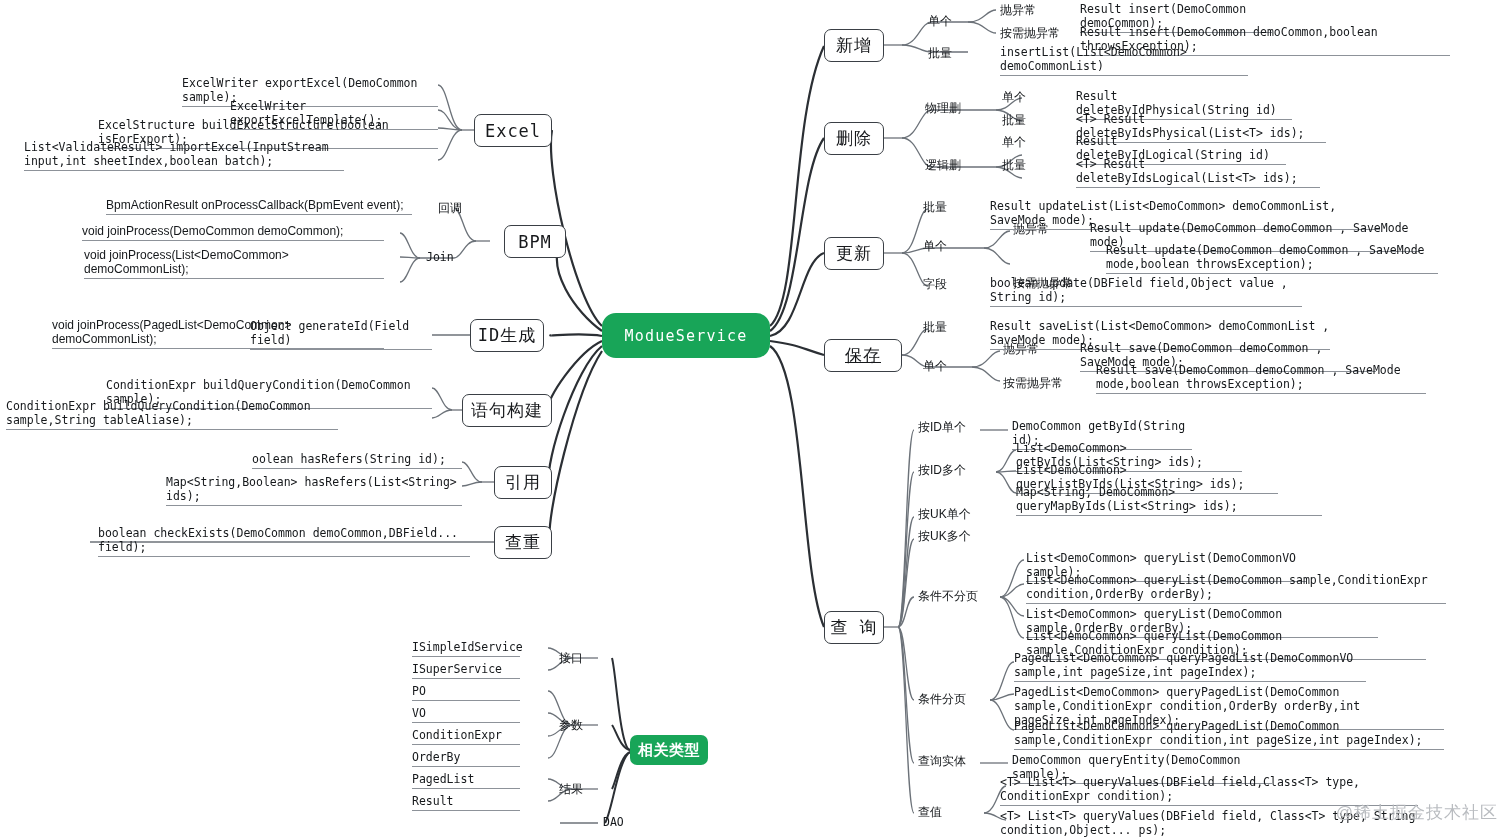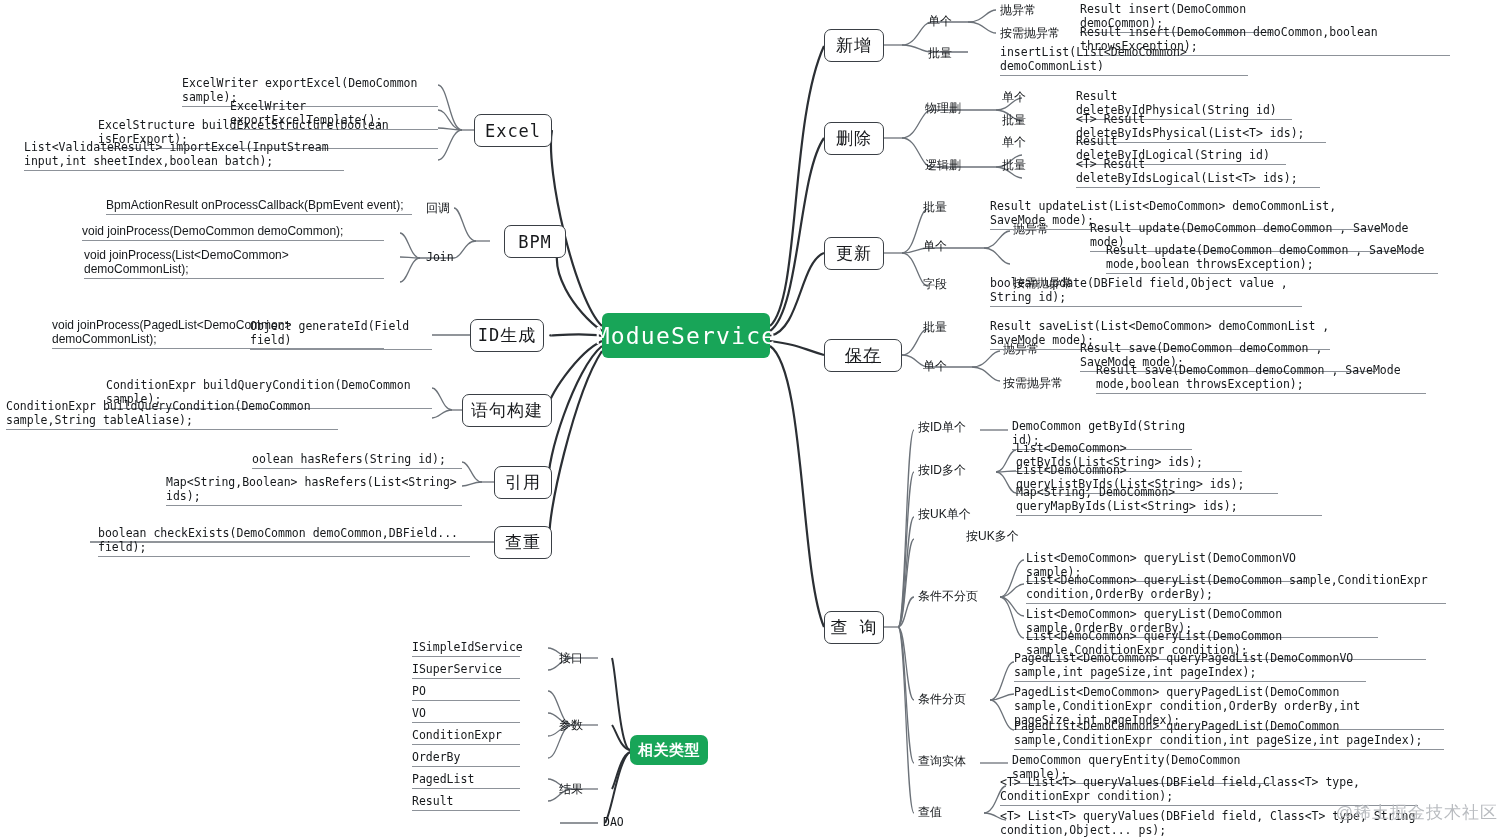--- a/index.html
+++ b/index.html
@@ -13,24 +13,24 @@
   
   .node{
     position:absolute;box-sizing:border-box;
     border:1.6px solid #3a3f45;border-radius:7px;background:#ffffff;
     display:flex;align-items:center;justify-content:center;
     font-family:"DejaVu Sans Mono","Liberation Mono",monospace;
     color:#17191c;white-space:nowrap;
   }
   .node.main{font-size:17px;letter-spacing:1px;padding:0 10px;}
   .root{
-    position:absolute;background:#18a558;border-radius:6px;
+    position:absolute;background:#18a558;border-radius:14px;
     display:flex;align-items:center;justify-content:center;
     color:#ffffff;font-family:"DejaVu Sans Mono","Liberation Mono",monospace;
-    font-size:23px;letter-spacing:1.2px;
+    font-size:15px;letter-spacing:1.2px;
   }
   .root.small{border-radius:7px;font-size:15px;letter-spacing:0.5px;font-family:"Liberation Sans",sans-serif;font-weight:bold;}
 
   
   .sub{
     position:absolute;white-space:nowrap;
     font-family:"DejaVu Sans Mono","Liberation Mono",monospace;
     font-size:11.5px;color:#15181b;
   }
   .sub.cn{font-family:"Liberation Sans",sans-serif;font-size:12px;}
@@ -231,21 +231,21 @@
   <div class="sub cn" style="left:923px;top:358px;">单个</div>
   <div class="sub cn" style="left:1003px;top:341px;">抛异常</div>
   <div class="sub cn" style="left:1003px;top:375px;">按需抛异常</div>
   <div class="leaf" style="left:990px;top:319px;width:340px;">Result saveList(List&lt;DemoCommon&gt; demoCommonList , SaveMode mode);</div>
   <div class="leaf" style="left:1080px;top:341px;width:296px;">Result save(DemoCommon demoCommon , SaveMode mode);</div>
   <div class="leaf" style="left:1096px;top:363px;width:330px;">Result save(DemoCommon demoCommon , SaveMode mode,boolean throwsException);</div>
 
   <div class="sub cn" style="left:918px;top:419px;">按ID单个</div>
   <div class="sub cn" style="left:918px;top:462px;">按ID多个</div>
   <div class="sub cn" style="left:918px;top:506px;">按UK单个</div>
-  <div class="sub cn" style="left:918px;top:528px;margin-left:48px;">按UK多个</div>
+  <div class="sub cn" style="left:918px;top:528px;">按UK多个</div>
   <div class="sub cn" style="left:918px;top:588px;">条件不分页</div>
   <div class="sub cn" style="left:918px;top:691px;">条件分页</div>
   <div class="sub cn" style="left:918px;top:753px;">查询实体</div>
   <div class="sub cn" style="left:918px;top:804px;">查值</div>
 
   <div class="leaf" style="left:1012px;top:419px;width:180px;">DemoCommon getById(String id);</div>
   <div class="leaf" style="left:1016px;top:441px;width:226px;">List&lt;DemoCommon&gt; getByIds(List&lt;String&gt; ids);</div>
   <div class="leaf" style="left:1016px;top:463px;width:262px;">List&lt;DemoCommon&gt; queryListByIds(List&lt;String&gt; ids);</div>
   <div class="leaf" style="left:1016px;top:485px;width:306px;">Map&lt;String, DemoCommon&gt; queryMapByIds(List&lt;String&gt; ids);</div>
 
@@ -279,21 +279,21 @@
     </div>
   <div class="node main" style="left:494px;top:526px;width:58px;height:33px;">
     <span>查重</span>
     </div>
 
   <div class="leaf right" style="left:182px;top:76px;width:256px;">ExcelWriter exportExcel(DemoCommon sample);</div>
   <div class="leaf right" style="left:230px;top:99px;width:208px;">ExcelWriter  exportExcelTemplate();</div>
   <div class="leaf right" style="left:98px;top:118px;width:340px;">ExcelStructure buildExcelStructure(boolean isForExport);</div>
   <div class="leaf" style="left:24px;top:140px;width:320px;">List&lt;ValidateResult&gt; importExcel(InputStream input,int sheetIndex,boolean batch);</div>
 
-  <div class="sub cn" style="left:426px;top:200px;text-align:right;">回调</div>
+  <div class="sub cn" style="left:438px;top:200px;text-align:right;">回调</div>
   <div class="sub" style="left:426px;top:250px;">Join</div>
   <div class="leaf sans right" style="left:106px;top:198px;width:306px;">BpmActionResult onProcessCallback(BpmEvent event);</div>
   <div class="leaf sans right" style="left:82px;top:224px;width:302px;">void joinProcess(DemoCommon demoCommon);</div>
   <div class="leaf sans right" style="left:84px;top:248px;width:300px;">void joinProcess(List&lt;DemoCommon&gt; demoCommonList);</div>
   <div class="leaf sans right" style="left:52px;top:274px;width:332px;margin-top:44px;">void joinProcess(PagedList&lt;DemoCommon&gt; demoCommonList);</div>
 
   <div class="leaf right" style="left:250px;top:319px;width:182px;">Object generateId(Field field)</div>
 
   <div class="leaf right" style="left:106px;top:378px;width:326px;">ConditionExpr buildQueryCondition(DemoCommon sample);</div>
   <div class="leaf" style="left:6px;top:399px;width:332px;">ConditionExpr buildQueryCondition(DemoCommon sample,String tableAliase);</div>

